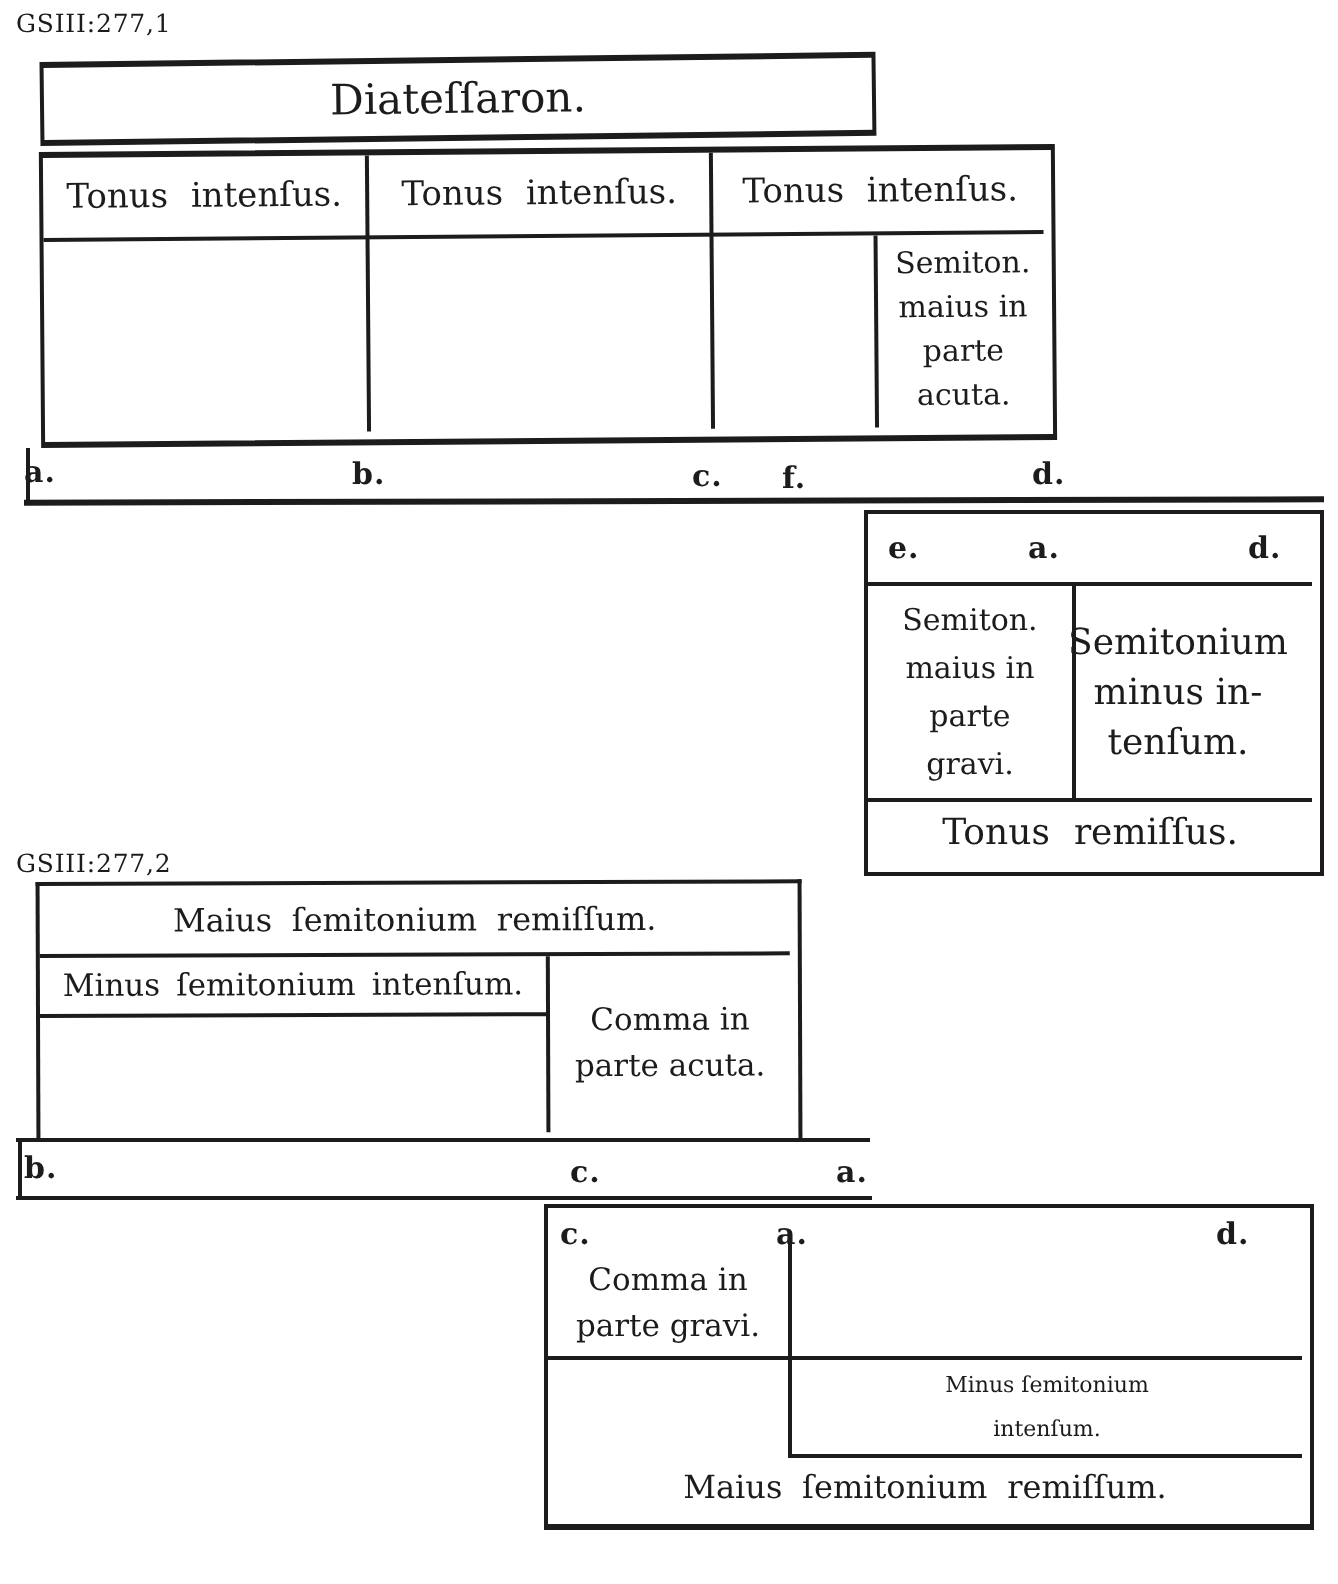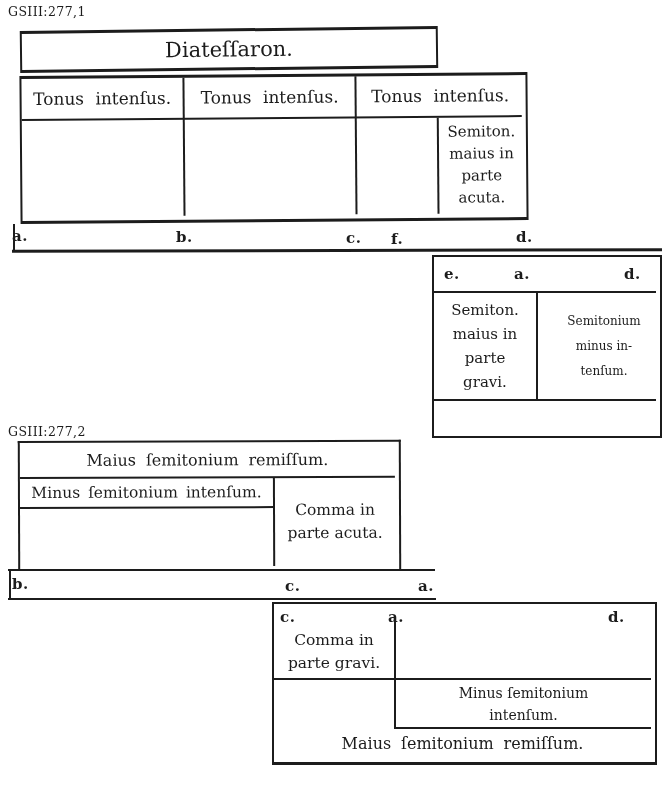--- a/index.html
+++ b/index.html
@@ -36,21 +36,21 @@
   .t1-c3a{left:335px;top:42px;width:80px;height:94px;font-size:16px;line-height:25px;}
   .t1-c3b{left:417px;top:42px;width:85px;height:94px;font-size:15px;line-height:22px;}
   .base1{left:12px;top:249px;width:650px;height:3px;transform:rotate(-0.15deg);}
   .conn1{left:13px;top:224px;width:2px;height:27px;}
 
   
   .t2{left:432px;top:255px;width:226px;height:179px;border:2px solid #1c1c1c;}
   .t2-hr1{left:0;top:34px;width:222px;height:2px;}
   .t2-vd{left:102px;top:36px;width:2px;height:106px;}
   .t2-c1{left:0;top:36px;width:102px;height:106px;font-size:15px;line-height:24px;}
-  .t2-c2{left:111px;top:36px;width:118px;height:106px;font-size:12px;line-height:25px;}
+  .t2-c2{left:96px;top:36px;width:118px;height:106px;font-size:18px;line-height:25px;}
   .t2-hr2{left:0;top:142px;width:222px;height:2px;}
   .t2-f{left:0;top:144px;width:222px;height:31px;font-size:18px;word-spacing:0.35em;}
 
   
   .t3{
     left:18px;top:441px;width:379px;height:128px;
     border:2px solid #1c1c1c;border-bottom:none;
     transform:rotate(-0.2deg);transform-origin:left center;
   }
   .t3-top{left:0;top:0;width:375px;height:34px;font-size:16px;word-spacing:0.3em;}
@@ -64,21 +64,21 @@
   .conn2{left:9px;top:571px;width:2px;height:27px;}
 
   
   .t4{
     left:272px;top:602px;width:381px;height:158px;
     border:2px solid #1c1c1c;border-bottom-width:3px;
   }
   .t4-vd{left:120px;top:18px;width:2px;height:107px;}
   .t4-comma{left:0;top:22px;width:120px;height:52px;font-size:15.5px;line-height:23px;}
   .t4-hr1{left:0;top:74px;width:377px;height:2px;}
-  .t4-minus{left:122px;top:76px;width:255px;height:47px;font-size:14px;line-height:22px;text-align:center;}
+  .t4-minus{left:122px;top:76px;width:255px;height:47px;font-size:11px;line-height:22px;text-align:center;}
   .t4-hr2{left:120px;top:123px;width:257px;height:2px;}
   .t4-maius{left:0;top:125px;width:377px;height:28px;font-size:16px;word-spacing:0.3em;}
 </style>
 </head>
 <body>
 
 <div class="page">
 
   <div class="abs fig-label" style="left:8px;top:4px">GSIII:277,1</div>
 
@@ -113,20 +113,21 @@
     <div class="ln t2-hr1"></div>
     <div class="ln t2-vd"></div>
     <div class="abs cellflex t2-c1">Semiton.
 maius in
 parte
 gravi.</div>
     <div class="abs cellflex t2-c2">Semitonium
 minus in-
 tenſum.</div>
     <div class="ln t2-hr2"></div>
+    <div class="abs cellflex t2-f">Tonus remiſſus.</div>
   </div>
 
   <div class="abs fig-label" style="left:8px;top:424px">GSIII:277,2</div>
 
   <div class="abs t3">
     <div class="abs cellflex t3-top">Maius ſemitonium remiſſum.</div>
     <div class="ln t3-hr1"></div>
     <div class="abs cellflex t3-minus">Minus ſemitonium intenſum.</div>
     <div class="ln t3-hr2"></div>
     <div class="ln t3-vd"></div>

